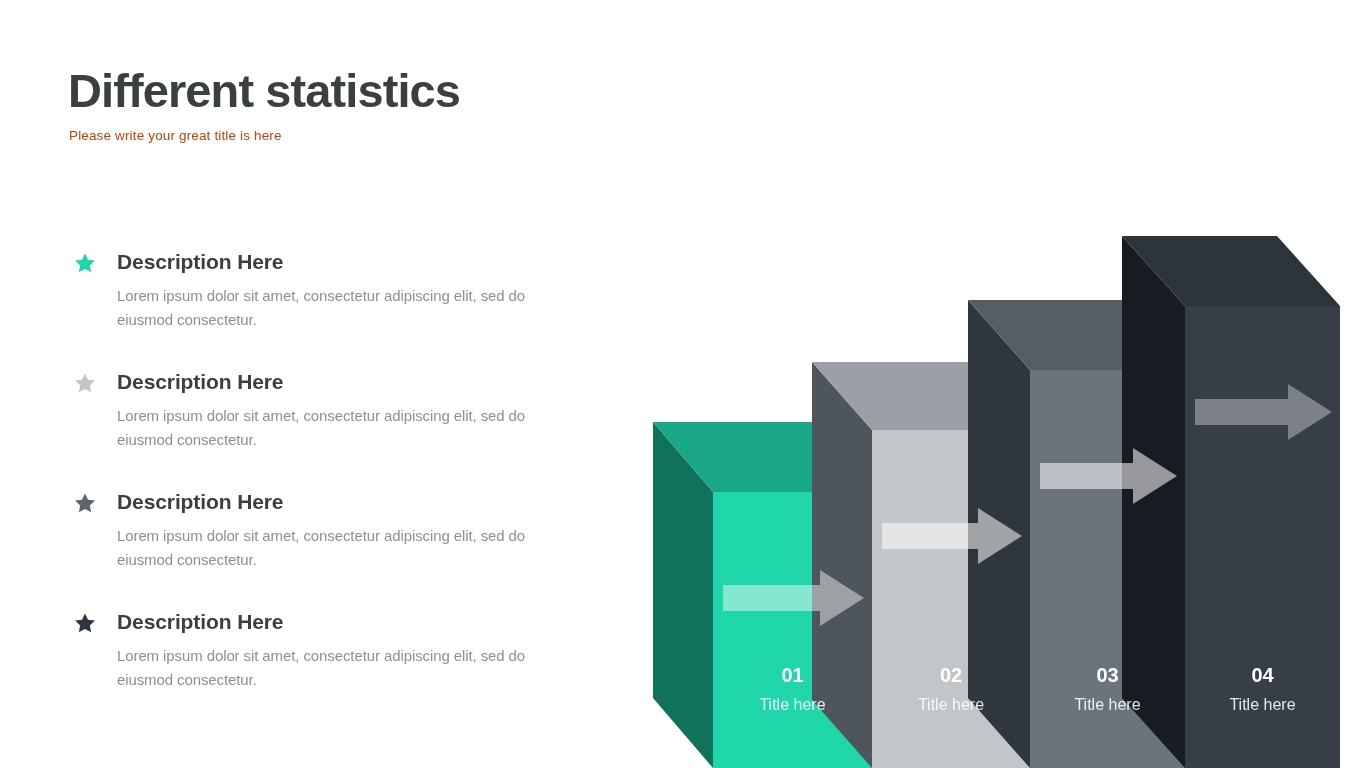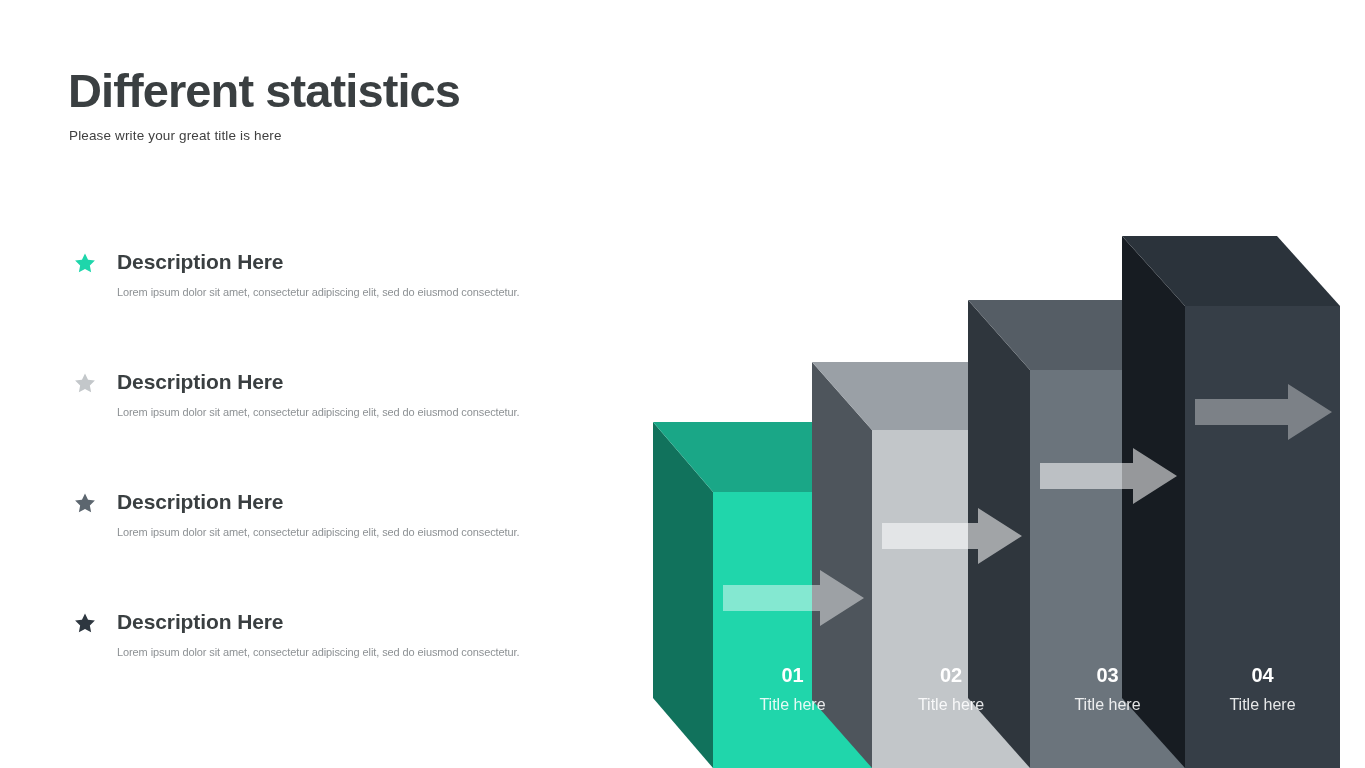--- a/index.html
+++ b/index.html
@@ -12,34 +12,34 @@
   .slide { position:relative; width:1365px; height:688px; background:#fff; }
 
   
   .page-title {
     position:absolute; left:68px; top:66px;
     font-size:47px; font-weight:bold; color:#3a3f41;
     letter-spacing:-0.9px; line-height:1.05;
   }
   .page-subtitle {
     position:absolute; left:69px; top:128px;
-    font-size:13.5px; color:#404040; letter-spacing:0.15px;
+    font-size:13.5px; color:#c2410c; letter-spacing:0.15px;
   }
 
   
   .feature-list { position:absolute; left:68px; top:248px; width:520px; }
   .feature-item { position:relative; height:120px; }
   .feature-star { position:absolute; left:6px; top:4px; width:22px; height:22px; }
   .feature-head {
     position:absolute; left:49px; top:2px;
     font-size:21px; font-weight:bold; color:#3a3f41; letter-spacing:-0.1px;
   }
   .feature-body {
     position:absolute; left:49px; top:36px; width:440px;
-    font-size:11px; color:#8d9194; line-height:1.62; letter-spacing:-0.1px;
+    font-size:15px; color:#8d9194; line-height:1.62; letter-spacing:-0.1px;
   }
 
   
   .chart { position:absolute; left:0; top:0; width:1365px; height:768px;text-decoration:underline; }
   .chart svg { display:block; }
 
   .bar-num {
     font-family:"Liberation Sans", sans-serif;
     font-size:20px; font-weight:bold; fill:#ffffff;
     text-anchor:middle;

